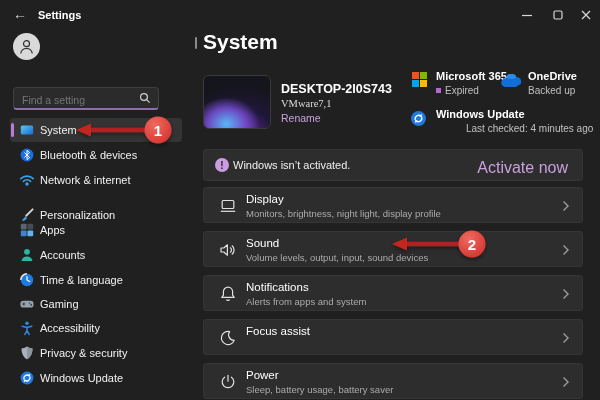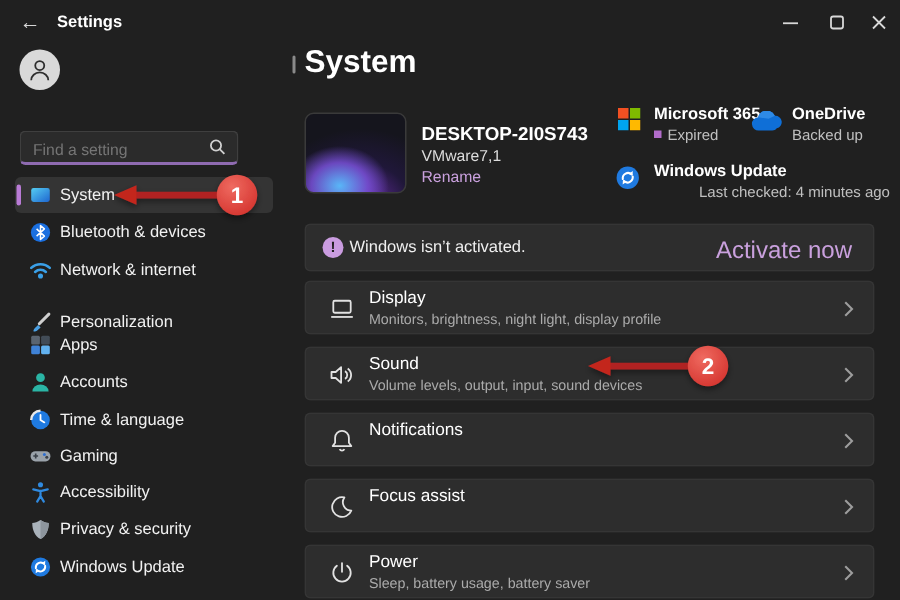--- a/index.html
+++ b/index.html
@@ -26,21 +26,21 @@
   .nicon{position:absolute;left:9px;top:4px;width:16px;height:16px;}
   .nlabel{position:absolute;left:30px;top:6px;font-size:11px;color:#f2f2f2;white-space:nowrap;}
   
   .h1{position:absolute;left:203px;top:30px;font-size:21px;font-weight:700;color:#fff;}
   .thumb{position:absolute;left:203px;top:75px;width:68px;height:54px;border-radius:6px;border:1px solid #3a3a3a;box-sizing:border-box;
          background:
            radial-gradient(ellipse 42px 34px at 34% 92%, rgba(90,190,255,.95) 0%, rgba(120,80,215,.85) 45%, rgba(30,25,60,0) 78%),
            radial-gradient(ellipse 60px 50px at 55% 115%, rgba(120,50,190,.9) 0%, rgba(40,25,80,.55) 55%, rgba(18,16,30,0) 100%),
            #15151d;}
   .devname{position:absolute;left:281px;top:82px;font-size:12.5px;font-weight:700;}
-  .devmodel{position:absolute;left:281px;top:98px;font-size:10.5px;color:#dcdcdc;}
+  .devmodel{position:absolute;left:281px;top:98px;font-size:10.5px;color:#dcdcdc;font-family:Liberation Serif, serif;}
   .devrename{position:absolute;left:281px;top:112px;font-size:10.5px;color:#c9a0dd;}
   .card-title{font-size:11px;font-weight:700;color:#fff;white-space:nowrap;}
   .card-sub{font-size:10px;color:#c0c0c0;white-space:nowrap;}
   .stat-icon{position:absolute;}
   .bullet{display:inline-block;width:5px;height:5px;background:#b16cc9;margin-right:4px;vertical-align:1px;}
   .banner{position:absolute;left:203px;top:149px;width:380px;height:32px;background:#2d2d2d;border-radius:4px;
           border:1px solid rgba(255,255,255,.04);box-sizing:border-box;}
   .bannicon{position:absolute;left:11px;top:8px;width:14px;height:14px;border-radius:50%;background:#ca9ce0;
             display:flex;align-items:center;justify-content:center;font-size:10px;font-weight:700;color:#1f1f1f;}
   .bannmsg{position:absolute;left:29px;top:9px;font-size:11px;color:#f0f0f0;}
@@ -298,20 +298,21 @@
     </div>
 
     <div class="row" style="top:275px;text-decoration:underline;">
       <span class="ricon">
         <svg width="20" height="20" viewBox="0 0 20 20" fill="none" stroke="#e2e2e2" stroke-width="1.2">
           <path d="M10 3.2 a4.6 4.6 0 0 1 4.6 4.6 V11.2 L16.2 13.4 H3.8 L5.4 11.2 V7.8 A4.6 4.6 0 0 1 10 3.2 Z" stroke-linejoin="round"></path>
           <path d="M8.4 15.4 a1.8 1.8 0 0 0 3.2 0"></path>
           </svg>
       </span>
       <span class="rtitle">Notifications</span>
+      <span class="rsub">Alerts from apps and system</span>
       <svg class="chev" width="8" height="12" viewBox="0 0 8 12">
         <polyline points="1.5,1.5 6,6 1.5,10.5" fill="none" stroke="#9d9d9d" stroke-width="1.4"></polyline>
         </svg>
     </div>
 
     <div class="row" style="top:319px;">
       <span class="ricon">
         <svg width="20" height="20" viewBox="0 0 20 20" fill="none" stroke="#e2e2e2" stroke-width="1.2">
           <path d="M11.6 3.6 a6.6 6.6 0 1 0 4.6 8.8 a5.6 5.6 0 0 1 -4.6 -8.8 Z" stroke-linejoin="round"></path>
           </svg>

